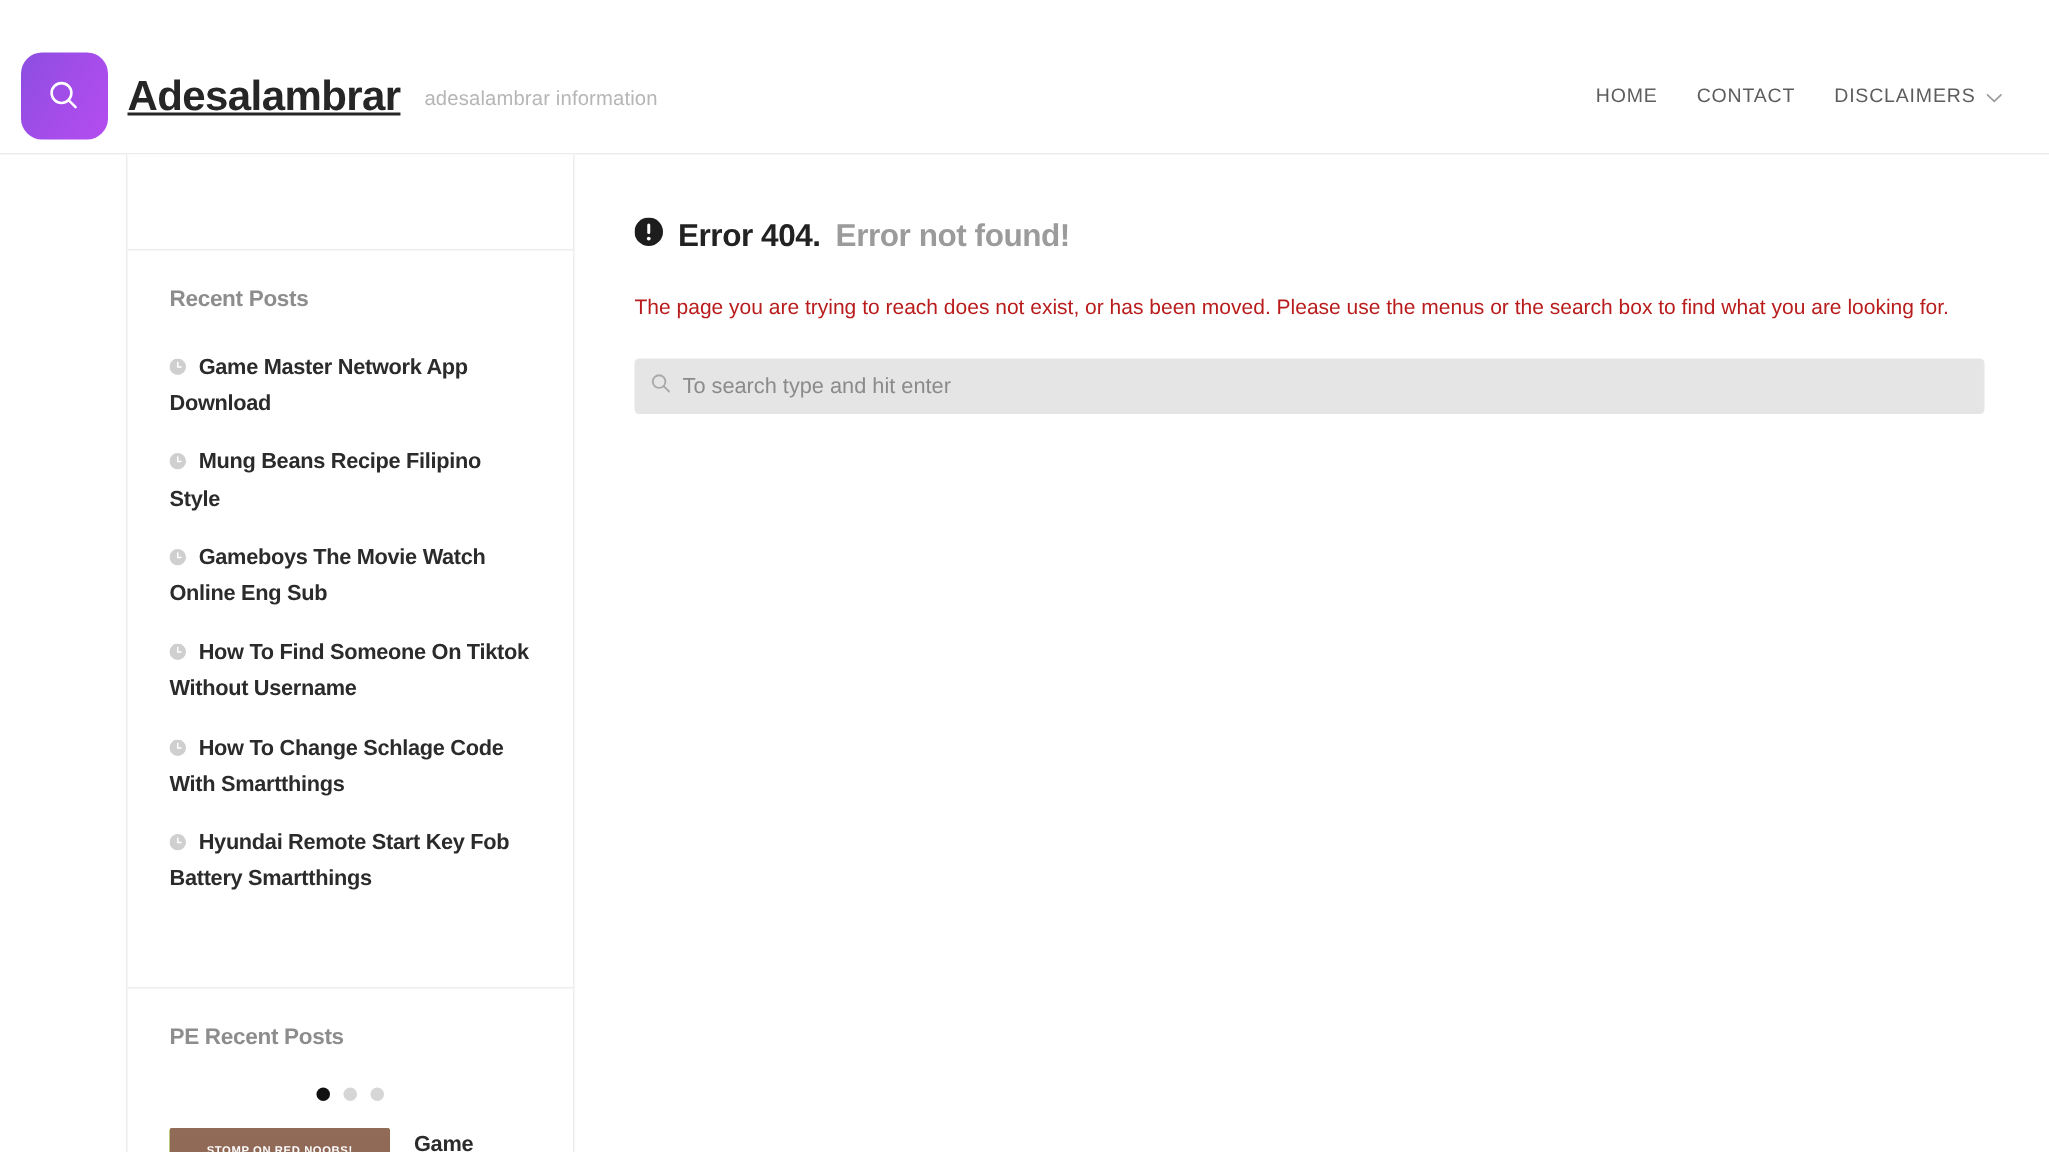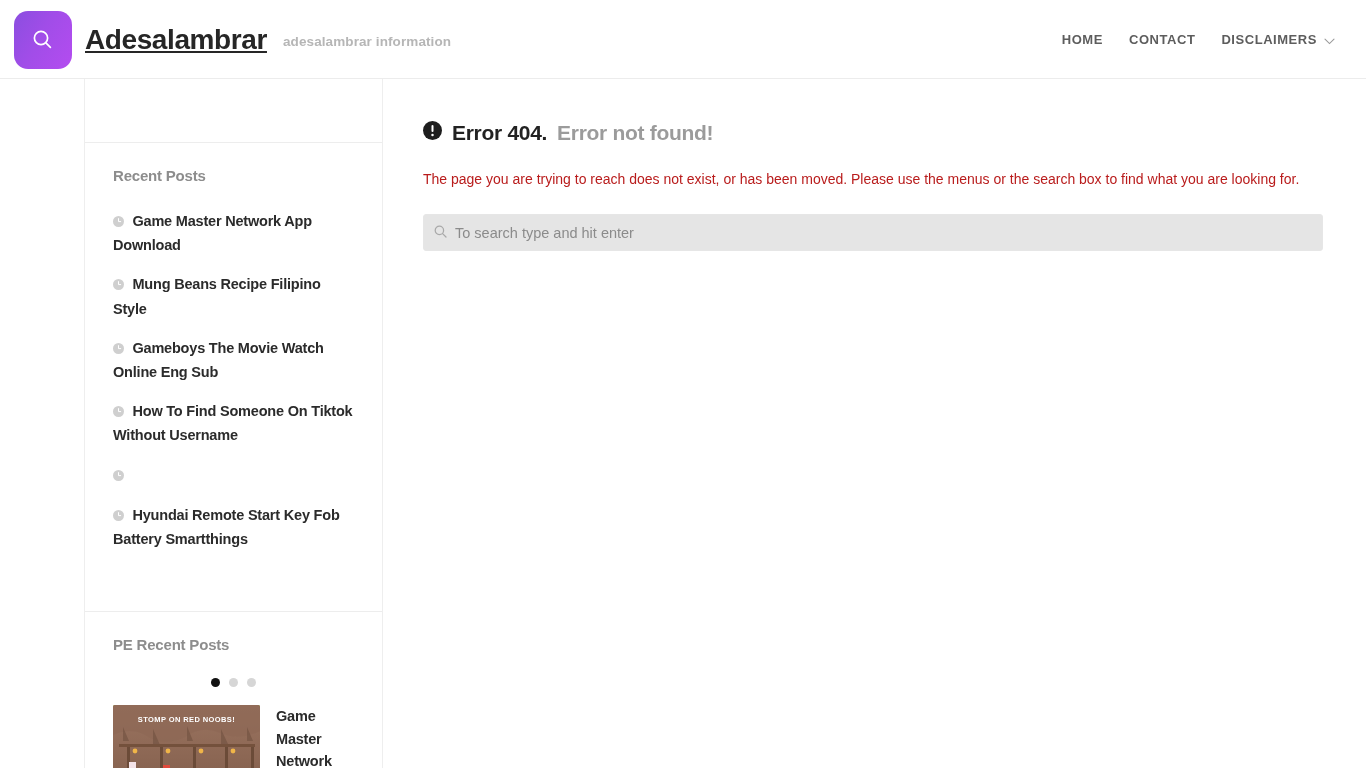--- a/index.html
+++ b/index.html
@@ -15,20 +15,21 @@
 
   
   .site-header {
     position: relative;
     height: 79px;
     width: 1366px;
     border-bottom: 1px solid #ececec;
     background: #fff;
     display: flex;
     align-items: center;
+    margin-top: 24px;
   }
 
   .logo-tile {
     position: absolute;
     left: 14px;
     top: 11px;
     width: 58px;
     height: 58px;
     border-radius: 14px;
     background: linear-gradient(120deg, #8b4ee0 0%, #a14de8 45%, #b44cf0 100%);
@@ -50,39 +51,39 @@
   .site-title {
     font-size: 28px;
     font-weight: 700;
     color: #262626;
     letter-spacing: -0.4px;
     line-height: 1;
   }
   .site-tagline {
     font-size: 13.5px;
     color: #b6b6b6;
-    font-weight: 700;
+    font-weight: 400;
     letter-spacing: 0.1px;
     padding-top: 3px;
   }
 
   .main-nav {
     position: absolute;
     right: 18px;
     top: 0;
     height: 79px;
     display: flex;
     align-items: center;
     gap: 0;
   }
   .nav-item {
     font-size: 13px;
     letter-spacing: 0.55px;
     color: #5d5d5d;
-    font-weight: 700;
+    font-weight: 400;
     padding: 0 13px;
     text-decoration: none;
     display: flex;
     align-items: center;
     gap: 7px;
     cursor: pointer;
     white-space: nowrap;
   }
   .chevron { display: block; margin-top: 1px; }
 
@@ -340,20 +341,21 @@
           </span>
           <a class="recent-link" href="#">How To Find Someone On Tiktok Without Username</a>
         </li>
         <li class="recent-item">
           <span class="clock-icon">
             <svg width="11" height="11" viewBox="0 0 11 11">
                 <circle cx="5.5" cy="5.5" r="5.5" fill="#cfcfcf"></circle>
                 <path d="M5.5 2.6v3h2.2" stroke="#ffffff" stroke-width="1" fill="none" stroke-linecap="round"></path>
               </svg>
           </span>
+          <a class="recent-link" href="#">How To Change Schlage Code With Smartthings</a>
         </li>
         <li class="recent-item">
           <span class="clock-icon">
             <svg width="11" height="11" viewBox="0 0 11 11">
                 <circle cx="5.5" cy="5.5" r="5.5" fill="#cfcfcf"></circle>
                 <path d="M5.5 2.6v3h2.2" stroke="#ffffff" stroke-width="1" fill="none" stroke-linecap="round"></path>
               </svg>
           </span>
           <a class="recent-link" href="#">Hyundai Remote Start Key Fob Battery Smartthings</a>
         </li>

